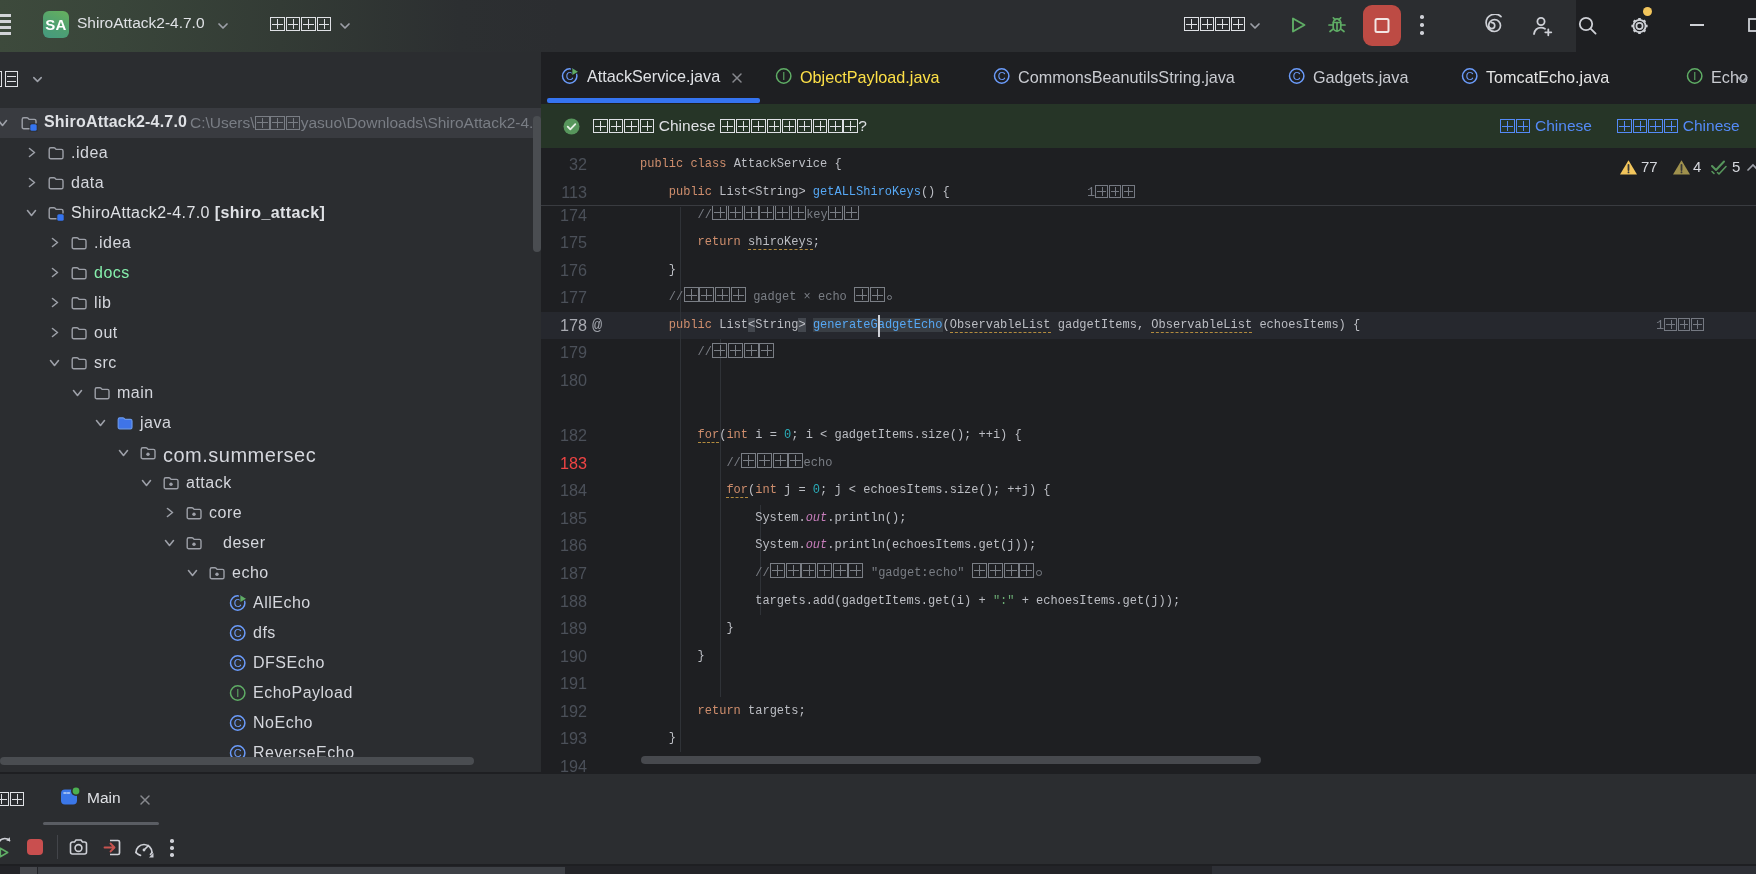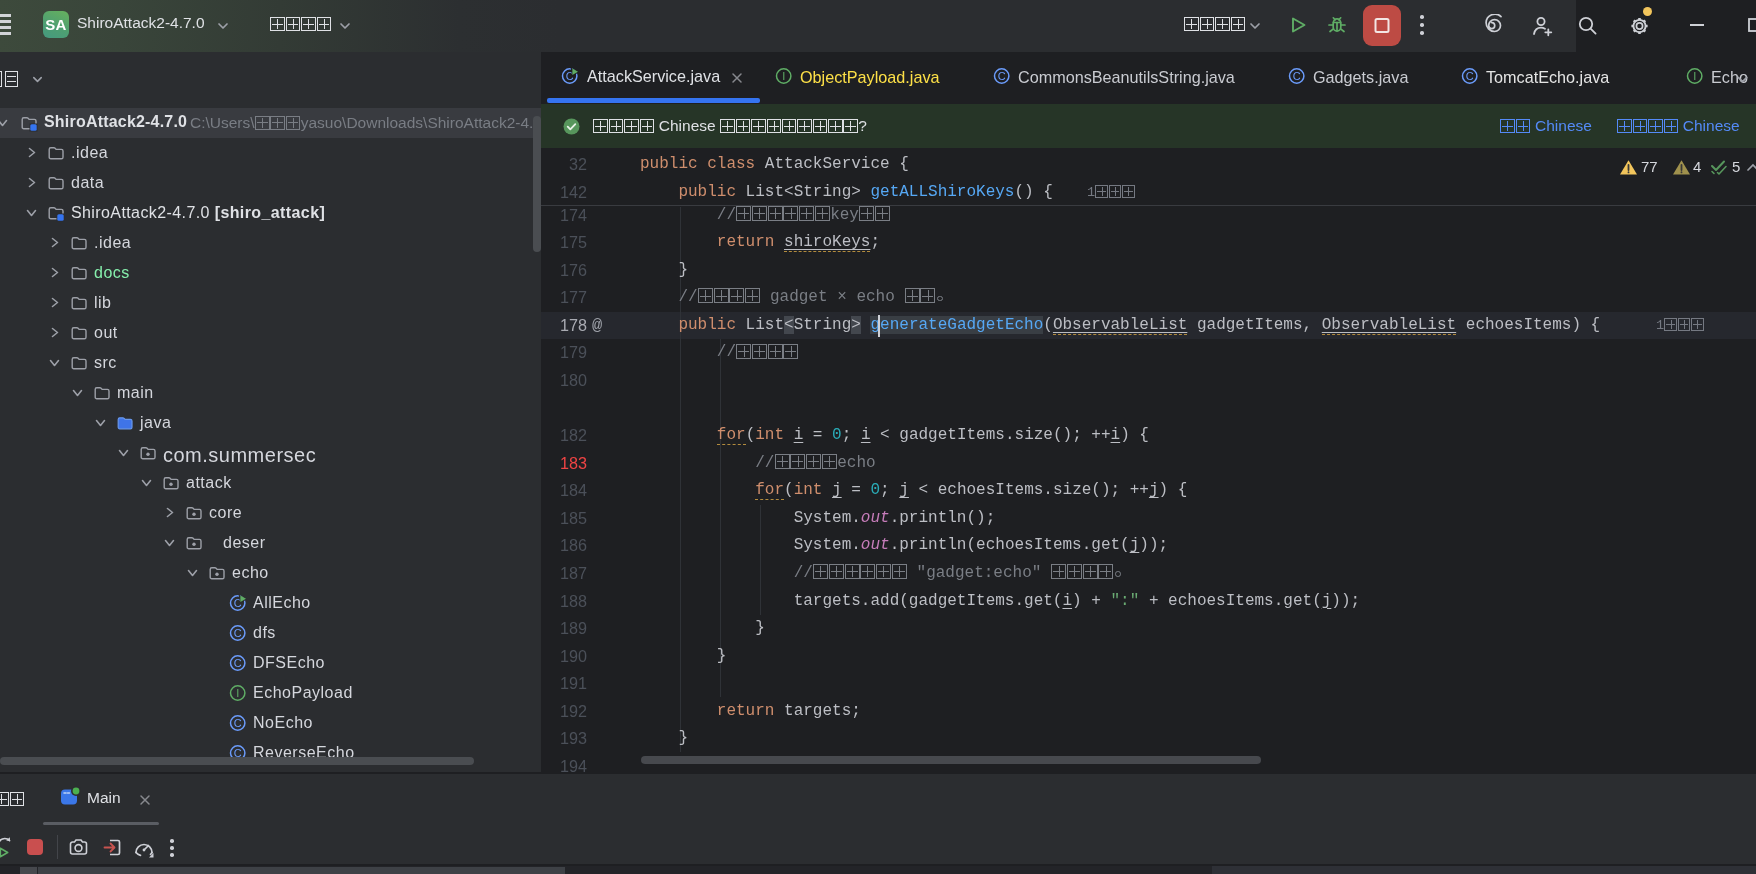--- a/index.html
+++ b/index.html
@@ -4,31 +4,31 @@
 html,body{width:1756px;height:874px;overflow:hidden;background:#1e1f22}
 body{font-family:"Liberation Sans",sans-serif;position:relative}
 .abs{position:absolute}
 
 .q,.qm,.qs{display:inline-block;width:14.6px;height:14.2px;border:1.15px solid;vertical-align:-2px;position:relative;margin:0 .4px}
 .q::before,.qm::before,.qs::before{content:"";position:absolute;left:1px;right:1px;top:48%;border-top:1.15px solid}
 .q::after,.qm::after,.qs::after{content:"";position:absolute;top:1px;bottom:1px;left:48%;border-left:1.15px solid}
 .qm{width:15px;height:15px;vertical-align:-2.2px;margin:0 .35px}
 .qs{width:12.6px;height:12.4px;vertical-align:-1.8px;margin:0 .35px}
 .qj{display:inline-block;width:5.6px;height:5.6px;border:1.2px solid;border-radius:50%;vertical-align:0;margin:0 4.5px 0 1.5px}
-.mono{font-family:"Liberation Mono",monospace;font-size:16px;white-space:pre;color:#bcbec4}
+.mono{font-family:"Liberation Mono",monospace;font-size:12px;white-space:pre;color:#bcbec4}
 .row{position:absolute;left:0;height:27.57px;line-height:27.57px;white-space:pre}
 .kw{color:#cf8e6d}
 .cm{color:#7a7e85}
 .md{color:#56a8f5}
 .num{color:#2aacb8}
 .str{color:#6aab73}
 .fld{color:#c77dbb;font-style:italic}
 .ln{position:absolute;width:46px;text-align:right;color:#4b5059;font-size:16.2px}
 .wavy{border-bottom:1.6px dashed #b28b3e;padding-bottom:0}
-.undl{text-decoration:underline;text-underline-offset:3px;text-decoration-thickness:1px}
+.undl{text-underline-offset:3px;text-decoration-thickness:1px}
 </style></head>
 <body>
 
 <div class="abs" id="titlebar" style="left:0;top:0;width:1576px;height:52px;background:linear-gradient(to right,#3d4a3c 0px,#39453a 120px,#333b35 280px,#2c2f31 460px,#2b2d30 560px)">
 
   <div class="abs" style="left:-6px;top:14px;width:17px;height:3.2px;background:#d2d4d8"></div>
   <div class="abs" style="left:-6px;top:20px;width:17px;height:3.2px;background:#d2d4d8"></div>
   <div class="abs" style="left:-6px;top:26px;width:17px;height:3.2px;background:#d2d4d8"></div>
   <div class="abs" style="left:-6px;top:32px;width:17px;height:3.2px;background:#d2d4d8"></div>
 
@@ -366,21 +366,21 @@
   <div class="ln row" style="top:161.9px;color:#a9abb2">178</div>
   <div class="mono row" style="left:51px;top:161.9px;color:#9da0a8;font-size:17px">@</div>
   <div class="mono row" style="left:99px;top:161.9px">    <span class="kw">public</span> List<span style="background:#43474e">&lt;</span>String<span style="background:#43474e">&gt;</span> <span style="background:#393e44" class="md">generateGadgetEcho</span>(<span class="undl"><span class="wavy">ObservableList</span></span> gadgetItems, <span class="undl"><span class="wavy">ObservableList</span></span> echoesItems) {</div>
   <div class="abs" style="left:337px;top:164.9px;width:2px;height:22px;background:#ced0d6"></div>
   <div class="ln row" style="top:603px;color:#4b5059">194</div>
   <div class="abs" style="left:546px;top:33px;z-index:5;font-family:'Liberation Mono',monospace"><span style="font-size:13.5px;color:#757982">1<span class="qs"></span><span class="qs"></span><span class="qs"></span></span></div>
   <div class="abs" style="z-index:5;left:1115px;top:165.9px;font-family:'Liberation Mono',monospace"><span style="font-size:13.5px;color:#757982">1<span class="qs"></span><span class="qs"></span><span class="qs"></span></span></div>
   <div class="abs" style="left:0;top:0;width:1215px;height:56px;background:#1e1f22;border-bottom:1.5px solid #393b40"></div>
   <div class="ln row" style="top:1px;color:#4b5059">32</div>
   <div class="mono row" style="left:99px;top:1px"><span class="kw">public class </span>AttackService {</div>
-  <div class="ln row" style="top:28.6px;color:#4b5059">142</div>
+  <div class="ln row" style="top:28.6px;color:#4b5059">113</div>
   <div class="mono row" style="left:99px;top:28.6px">    <span class="kw">public</span> List&lt;String&gt; <span class="md">getALLShiroKeys</span>() {</div>
   <svg class="abs" style="left:1078px;top:9px" width="19" height="17" viewBox="0 0 19 17">
       <path d="M9.5 1.2L18 15.5H1z" fill="#f2c55c"></path>
       <path d="M9.5 6v5M9.5 13.2v.2" stroke="#383838" stroke-width="1.8" stroke-linecap="round"></path>
     </svg>
   <div class="abs" style="left:1100px;top:8px;font-size:15px;color:#d5d7dd">77</div>
   <svg class="abs" style="left:1131px;top:9px" width="19" height="17" viewBox="0 0 19 17">
       <path d="M9.5 1.2L18 15.5H1z" fill="#a0914d"></path>
       <path d="M9.5 6v5M9.5 13.2v.2" stroke="#383838" stroke-width="1.8" stroke-linecap="round"></path>
     </svg>

